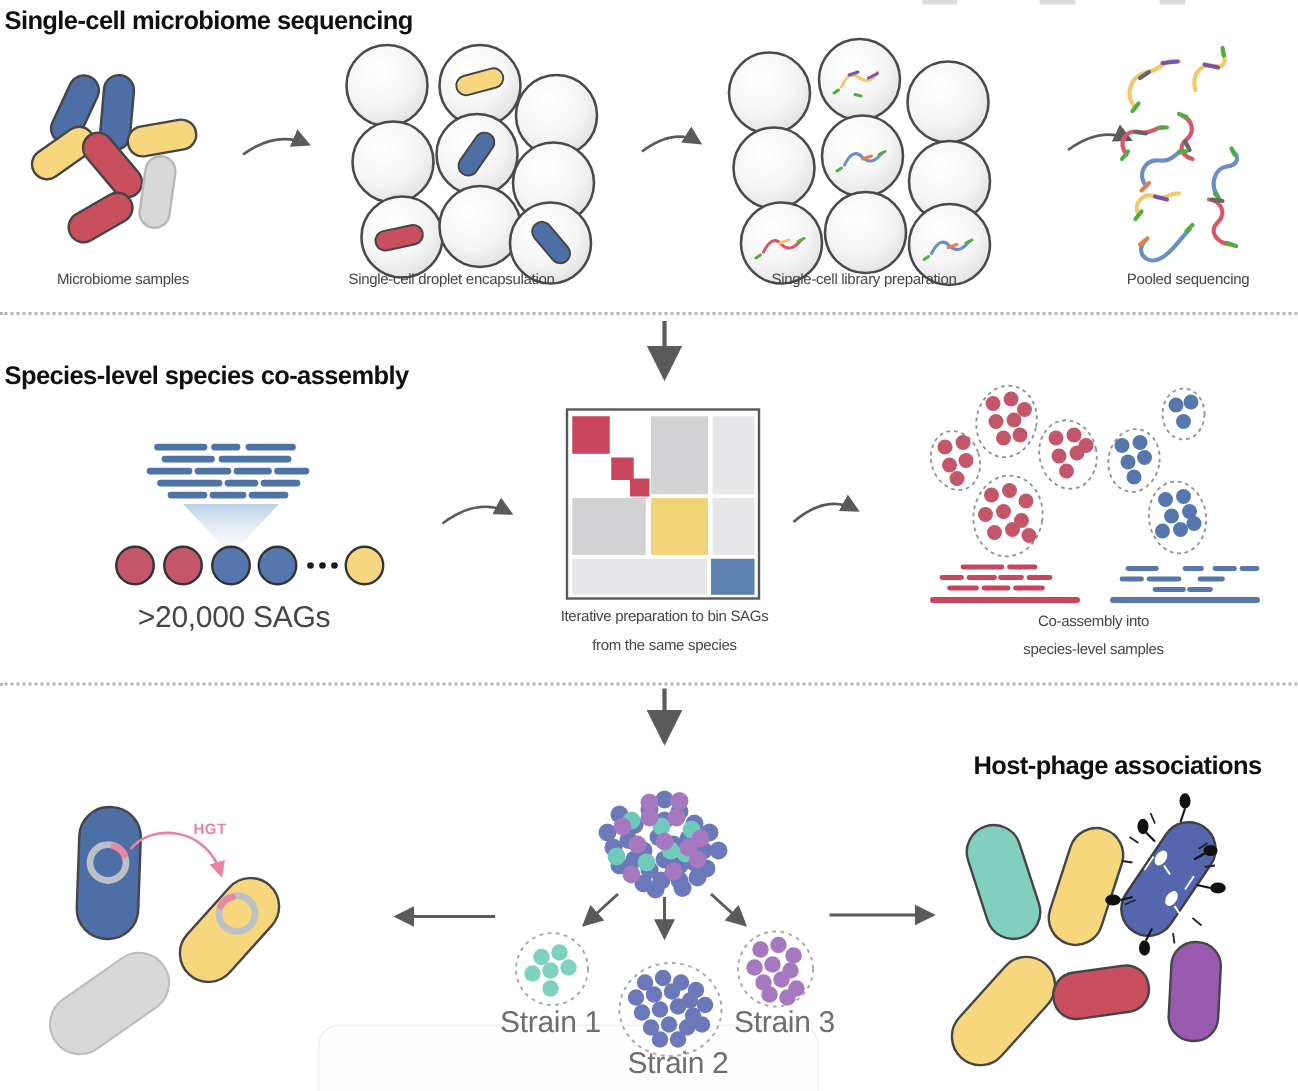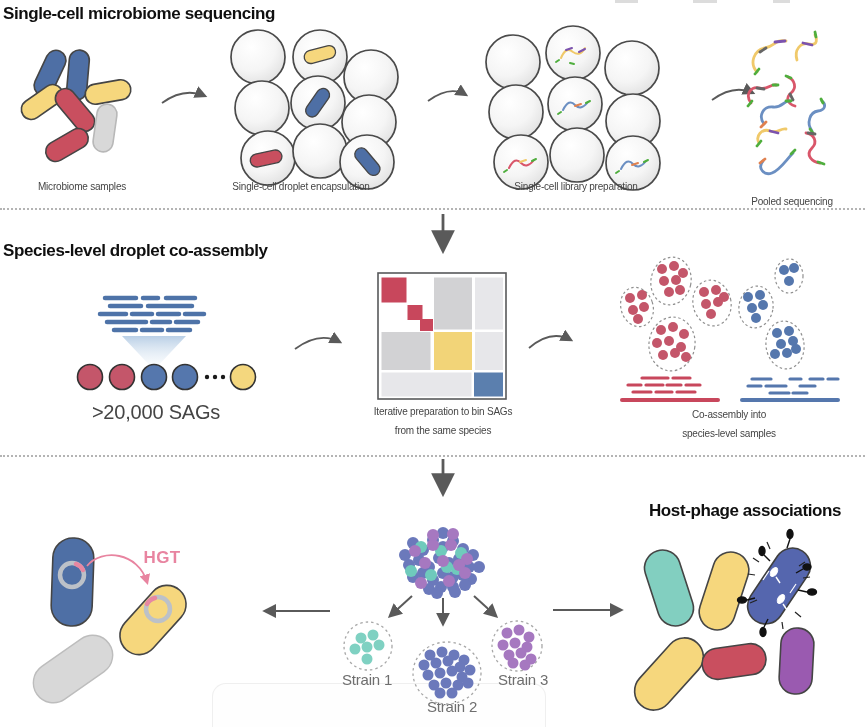--- a/index.html
+++ b/index.html
@@ -5,22 +5,22 @@
   html,body{margin:0;padding:0;background:#fff;}
   body{width:865px;height:727px;position:relative;overflow:hidden;
        font-family:"Liberation Sans",sans-serif;}
   .fig{position:absolute;left:0;top:0;width:790px;height:727px;}
   svg{position:absolute;left:0;top:0;z-index:1;}
   .lbl{position:absolute;z-index:2;white-space:nowrap;color:#454545;
        font-size:10px;letter-spacing:-0.2px;line-height:1.15;}
   .ctr{transform:translateX(-50%);text-align:center;}
   .ttl{position:absolute;z-index:2;white-space:nowrap;color:#0f0f0f;
        font-weight:700;font-size:17px;letter-spacing:-0.4px;}
-  .sub{color:#6e6e6e;font-size:15px;}
-  .hgt{color:#e884a0;font-weight:700;font-size:17px;letter-spacing:0.3px;margin-left:22px;}
+  .sub{color:#6e6e6e;font-size:20px;}
+  .hgt{color:#e884a0;font-weight:700;font-size:10px;letter-spacing:0.3px;}
   .dots-sep{position:absolute;left:0;width:865px;height:0;z-index:0;
        border-top:2px dotted #b4b4b4;}
   .white-box{position:absolute;left:212px;top:683px;width:332px;height:60px;
        background:#fefefe;border:1px solid rgba(0,0,0,0.06);
        border-radius:14px;z-index:0;}
 </style>
 </head>
 <body>
 
 <div class="fig">
@@ -462,23 +462,23 @@
       <rect x="650" y="632" width="38" height="84" rx="19" fill="#f6d77d" stroke="#454545" stroke-width="1.6" transform="rotate(42 669 674)"></rect>
       <rect x="702" y="646" width="64" height="31" rx="15" fill="#c94f5f" stroke="#454545" stroke-width="1.6" transform="rotate(-8 734 661)"></rect>
       <rect x="780" y="628" width="33" height="66" rx="16" fill="#9a5ab0" stroke="#454545" stroke-width="1.6" transform="rotate(3 796 661)"></rect>
     </g>
   </svg>
 
   <div class="ttl" style="left:3px;top:4px">Single-cell microbiome sequencing</div>
   <div class="lbl ctr" style="left:82px;top:181px">Microbiome samples</div>
   <div class="lbl ctr" style="left:576px;top:181px">Single-cell library preparation</div>
   <div class="lbl ctr" style="left:301px;top:181px">Single-cell droplet encapsulation</div>
-  <div class="lbl ctr" style="left:792px;top:196px">Pooled sequencing</div>
-
-  <div class="ttl" style="left:3px;top:241px">Species-level droplet co-assembly</div>
+  <div class="lbl ctr" style="left:792px;top:181px">Pooled sequencing</div>
+
+  <div class="ttl" style="left:3px;top:241px">Species-level species co-assembly</div>
   <div class="lbl ctr" style="left:156px;top:401px;font-size:20px">&gt;20,000 SAGs</div>
   <div class="lbl ctr" style="left:443px;top:406px">Iterative preparation to bin SAGs</div>
   <div class="lbl ctr" style="left:443px;top:425px">from the same species</div>
   <div class="lbl ctr" style="left:729px;top:409px">Co-assembly into</div>
   <div class="lbl ctr" style="left:729px;top:428px">species-level samples</div>
 
   <div class="lbl ctr hgt" style="left:140px;top:548px">HGT</div>
   <div class="ttl ctr" style="left:745px;top:501px;position:absolute">Host-phage associations</div>
   <div class="lbl ctr sub" style="left:367px;top:671px">Strain 1</div>
   <div class="lbl ctr sub" style="left:452px;top:698px">Strain 2</div>

